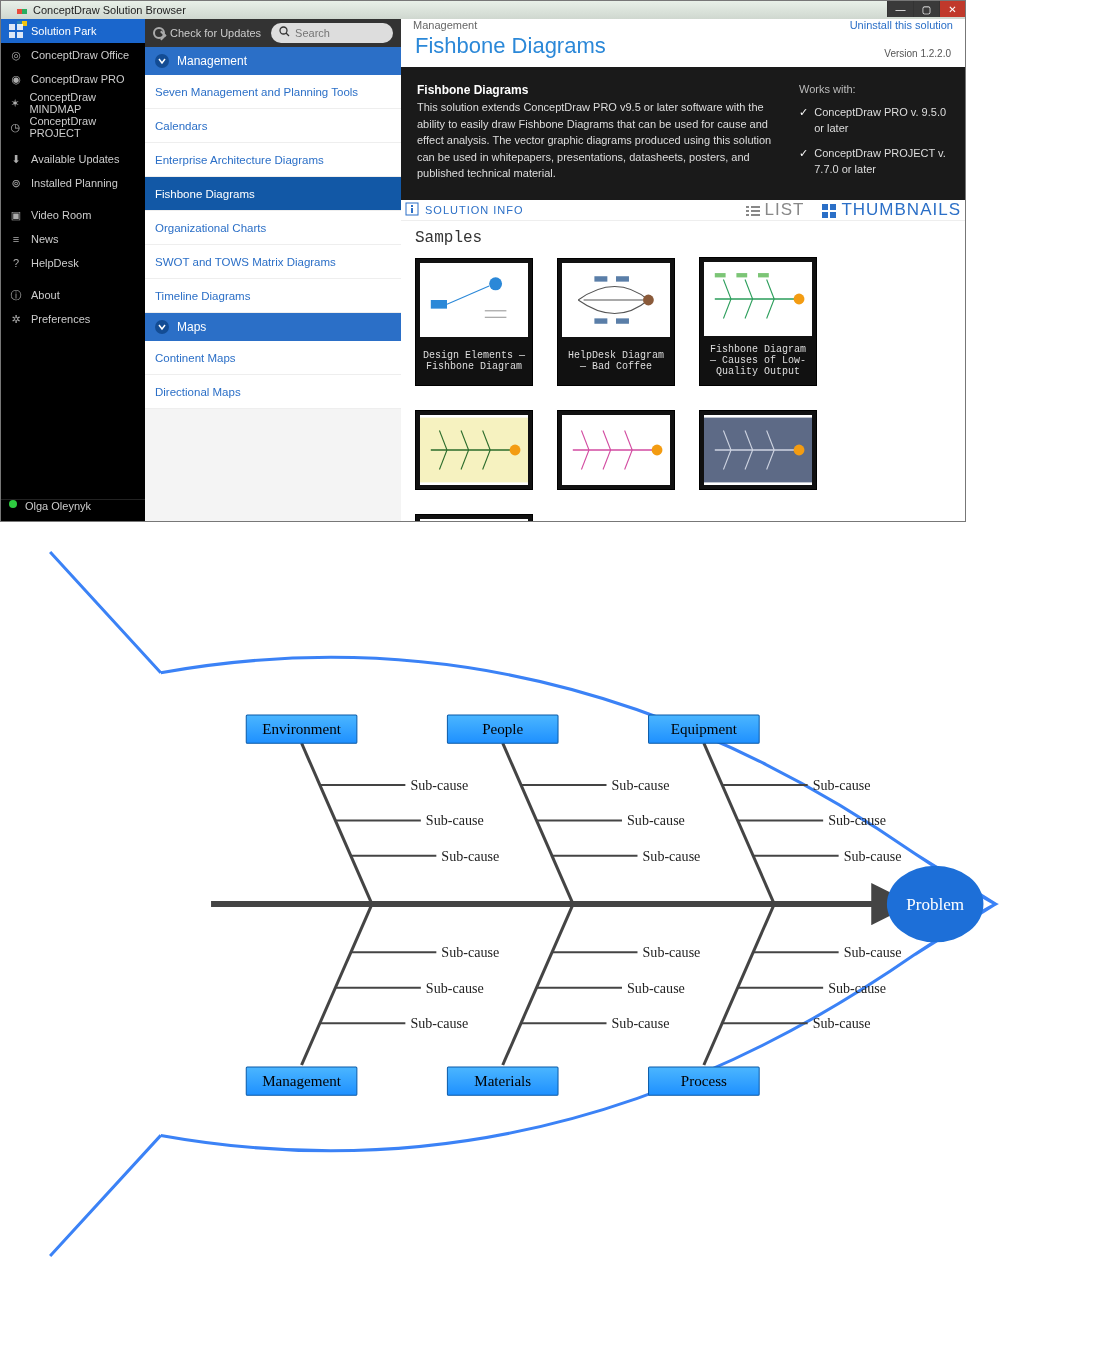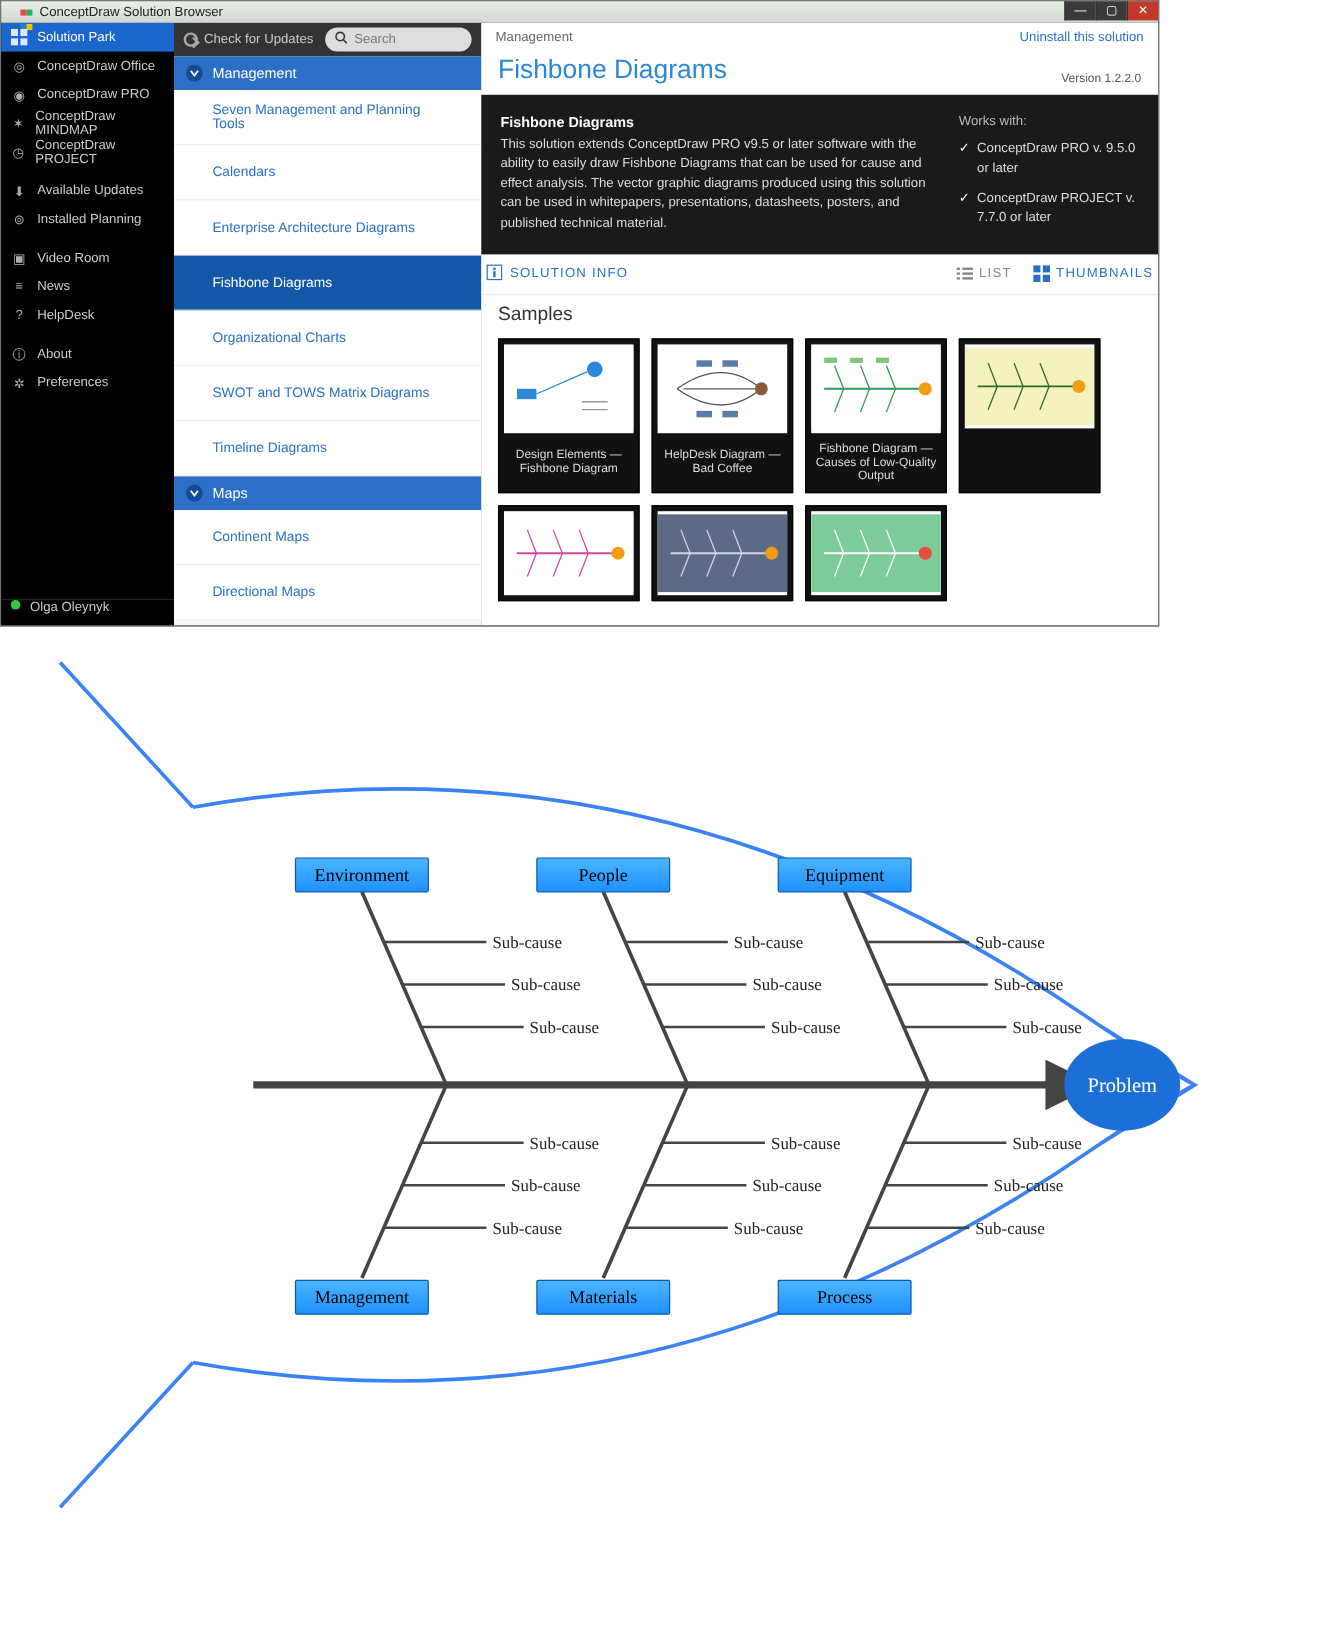--- a/index.html
+++ b/index.html
@@ -31,47 +31,47 @@
   .navpanel { width:256px; background:#f4f4f4; display:flex; flex-direction:column; }
   .nav-top { height:28px; background:#333; display:flex; align-items:center; padding:0 8px; gap:10px; color:#ccc;}
   .nav-top .upd { display:flex; align-items:flex-end; gap:5px; font-size:11px; cursor:pointer;}
   .nav-top .upd .circ{ width:12px; height:12px; border:2px solid #aaa; border-radius:50%; position:relative;}
   .nav-top .upd .circ::after{ content:""; position:absolute; right:-2px; bottom:-2px; width:5px; height:5px; border-right:2px solid #aaa; border-bottom:2px solid #aaa; transform:rotate(-45deg);}
   .nav-top .search { flex:1; background:#ddd; border-radius:11px; height:20px; display:flex; align-items:center; padding:0 8px; gap:5px; color:#333;}
   .nav-top .search input{ border:none; background:transparent; outline:none; font-size:11px; width:100%;}
   .nav-group { background:#2b6fc7; color:#fff; height:28px; display:flex; align-items:center; padding:0 10px; gap:8px; font-size:12px;}
   .nav-group .arr{ width:14px; height:14px; border-radius:50%; background:#134c94; display:flex; align-items:center; justify-content:center;}
   .nav-list { background:#fff; }
-  .nav-li { height:46px; display:flex; align-items:center; padding:0 32px; font-size:11.5px; color:#2b6fc7; border-bottom:1px solid #eee; cursor:pointer;}
+  .nav-li { height:34px; display:flex; align-items:center; padding:0 10px; font-size:11.5px; color:#2b6fc7; border-bottom:1px solid #eee; cursor:pointer;}
   .nav-li.sel { background:#1258a6; color:#fff; }
   
   
   .content { flex:1; background:#fff; display:flex; flex-direction:column; overflow:hidden;}
   .crumbbar { height:24px; display:flex; align-items:center; justify-content:space-between; padding:0 12px; font-size:11px; }
   .crumbbar .crumb{ color:#666;}
   .crumbbar .uninst{ color:#2b6fc7; cursor:pointer;}
   .titlerow { display:flex; align-items:flex-end; justify-content:space-between; padding:2px 14px 8px;}
   .titlerow h1{ font-weight:300; font-size:22px; color:#2b88d8;}
   .titlerow .ver{ font-size:10px; color:#555;}
   .hero { background:#1a1a1a; color:#ddd; padding:14px 16px; display:flex; gap:20px; font-size:11px; line-height:1.5;}
   .hero .left{ flex:1;}
   .hero .left b{ color:#fff; font-size:12px;}
   .hero .right{ width:150px; font-size:11px;}
   .hero .right .hdr{ color:#bbb; margin-bottom:6px;}
   .hero .right .wi{ display:flex; gap:6px; margin-bottom:8px;}
   .hero .right .chk{ color:#fff;}
   .tabbar { height:34px; display:flex; align-items:center; justify-content:space-between; padding:0 4px; border-bottom:1px solid #eee;}
   .tabbar .tab{ display:flex; align-items:center; gap:6px; font-size:11px; letter-spacing:1px; color:#2b6fc7; cursor:pointer;}
   .tabbar .viewbtns{ display:flex; gap:18px;}
-  .tabbar .vbtn{ display:flex; align-items:center; gap:5px; color:#888; font-size:11px; letter-spacing:1px; cursor:pointer;justify-content:space-between;}
+  .tabbar .vbtn{ display:flex; align-items:center; gap:5px; color:#888; font-size:17px; letter-spacing:1px; cursor:pointer;justify-content:space-between;}
   .tabbar .vbtn.active{ color:#2b6fc7;}
   .tabbar .vbtn .sq{ width:14px; height:14px; }
-  .samples { padding:8px 14px; }
+  .samples { padding:8px 14px;font-family:Liberation Mono, monospace; }
   .samples h2{ font-size:16px; font-weight:400; color:#333; margin-bottom:10px;}
-  .thumbgrid { display:flex; flex-wrap:wrap; gap:10px;}
+  .thumbgrid { display:flex; flex-wrap:wrap; gap:24px;align-items:flex-end;}
   .card { width:118px; background:#111; border:1px solid #000; }
   .card .pic{ height:74px; background:#fff; margin:4px; position:relative; overflow:hidden;}
   .card .cap{ font-size:10px; color:#ddd; text-align:center; padding:4px 4px 8px; min-height:44px; display:flex; align-items:center; justify-content:center;}
   .card.short .pic{ height:70px;}
   
   
   .pic svg{ width:100%; height:100%;}
   
   
   .fishwrap { width:1106px; padding:20px 30px 40px; }

